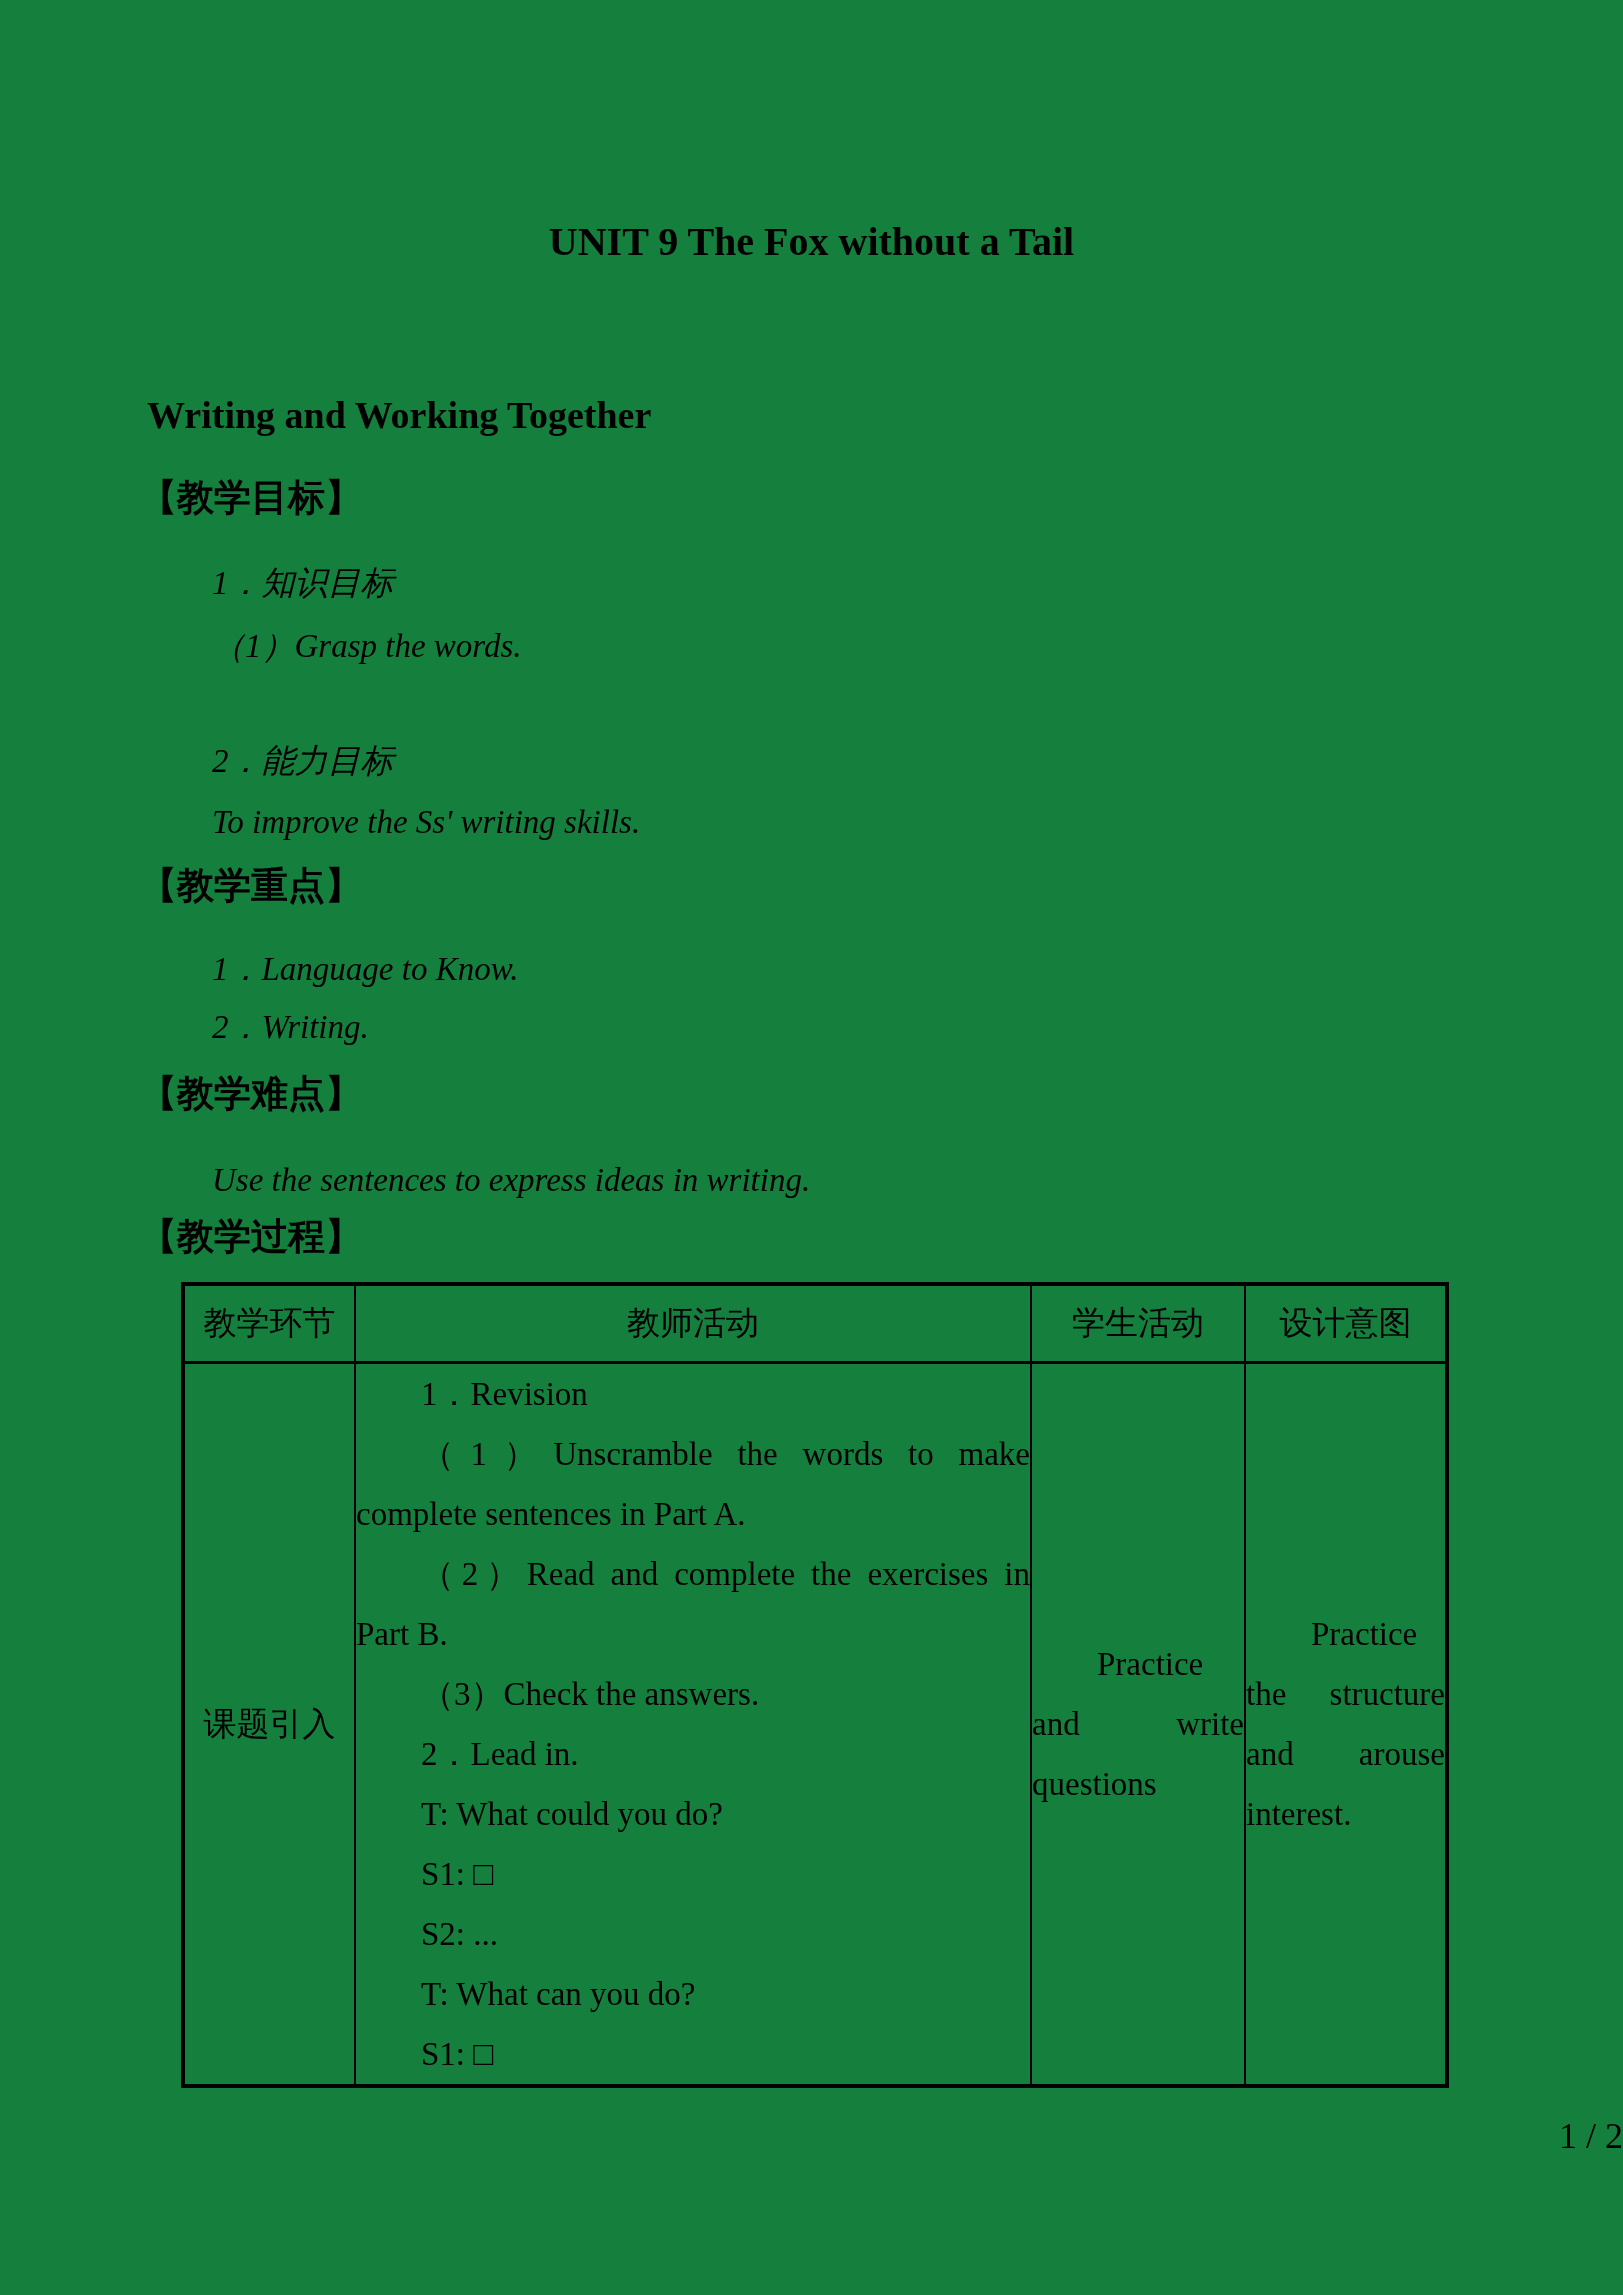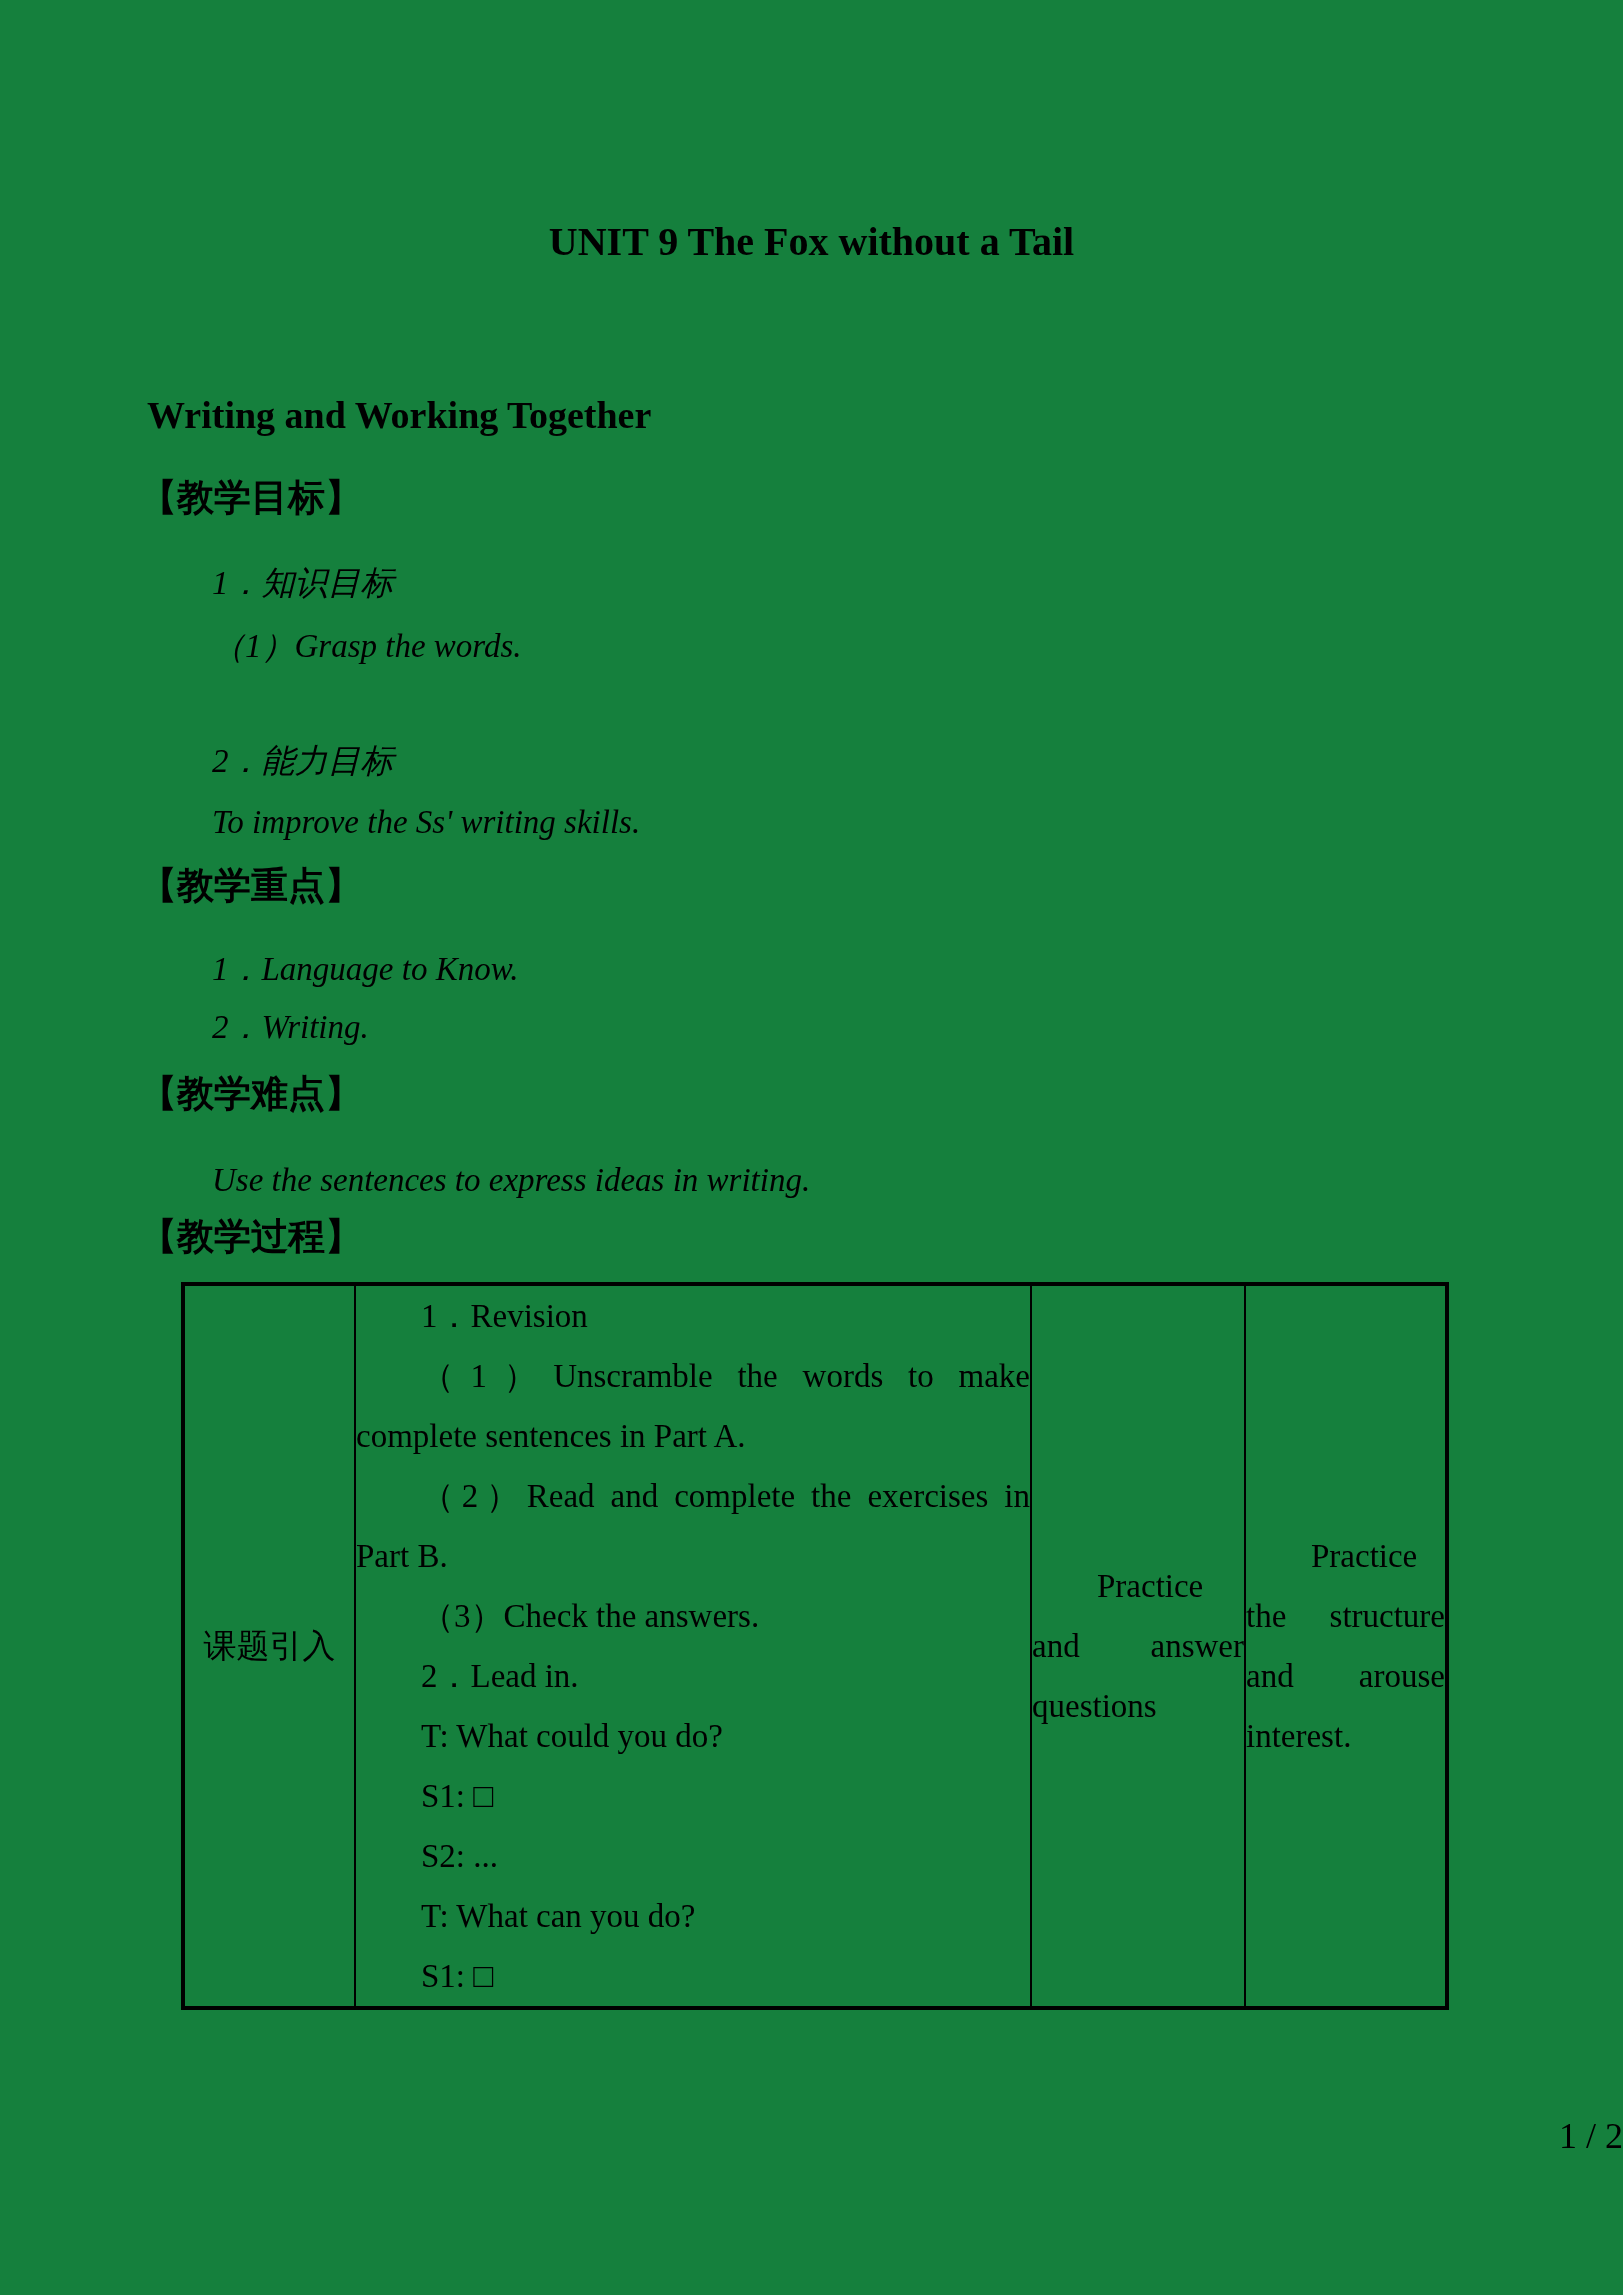--- a/index.html
+++ b/index.html
@@ -126,39 +126,45 @@
   <div class="bracket-heading h-process">【教学过程】</div>
 
   <table class="process">
     <colgroup>
       <col style="width:172px">
       <col style="width:676px">
       <col style="width:214px">
       <col style="width:202px">
     </colgroup>
     <tbody>
+        <tr>
+      <th>教学环节</th>
+      <th>教师活动</th>
+      <th>学生活动</th>
+      <th>设计意图</th>
+    </tr>
     <tr>
       <td class="stage-cell">课题引入</td>
       <td class="teacher-cell">
         <div class="tl indent2">1．Revision</div>
         <div class="tl indent2 stretch">（1）Unscramble the words to make</div>
         <div class="tl">complete sentences in Part A.</div>
         <div class="tl indent2 stretch">（2）Read and complete the exercises in</div>
         <div class="tl">Part B.</div>
         <div class="tl indent2">（3）Check the answers.</div>
         <div class="tl indent2">2．Lead in.</div>
         <div class="tl indent2">T: What could you do?</div>
         <div class="tl indent2">S1: □</div>
         <div class="tl indent2">S2: ...</div>
         <div class="tl indent2">T: What can you do?</div>
         <div class="tl indent2">S1: □</div>
       </td>
       <td class="student-cell">
         <div class="tl indent2">Practice</div>
-        <div class="tl stretch">and answer</div>
+        <div class="tl stretch">and write</div>
         <div class="tl">questions</div>
       </td>
       <td class="intent-cell">
         <div class="tl indent2">Practice</div>
         <div class="tl stretch">the structure</div>
         <div class="tl stretch">and arouse</div>
         <div class="tl">interest.</div>
       </td>
     </tr>
   </tbody>

